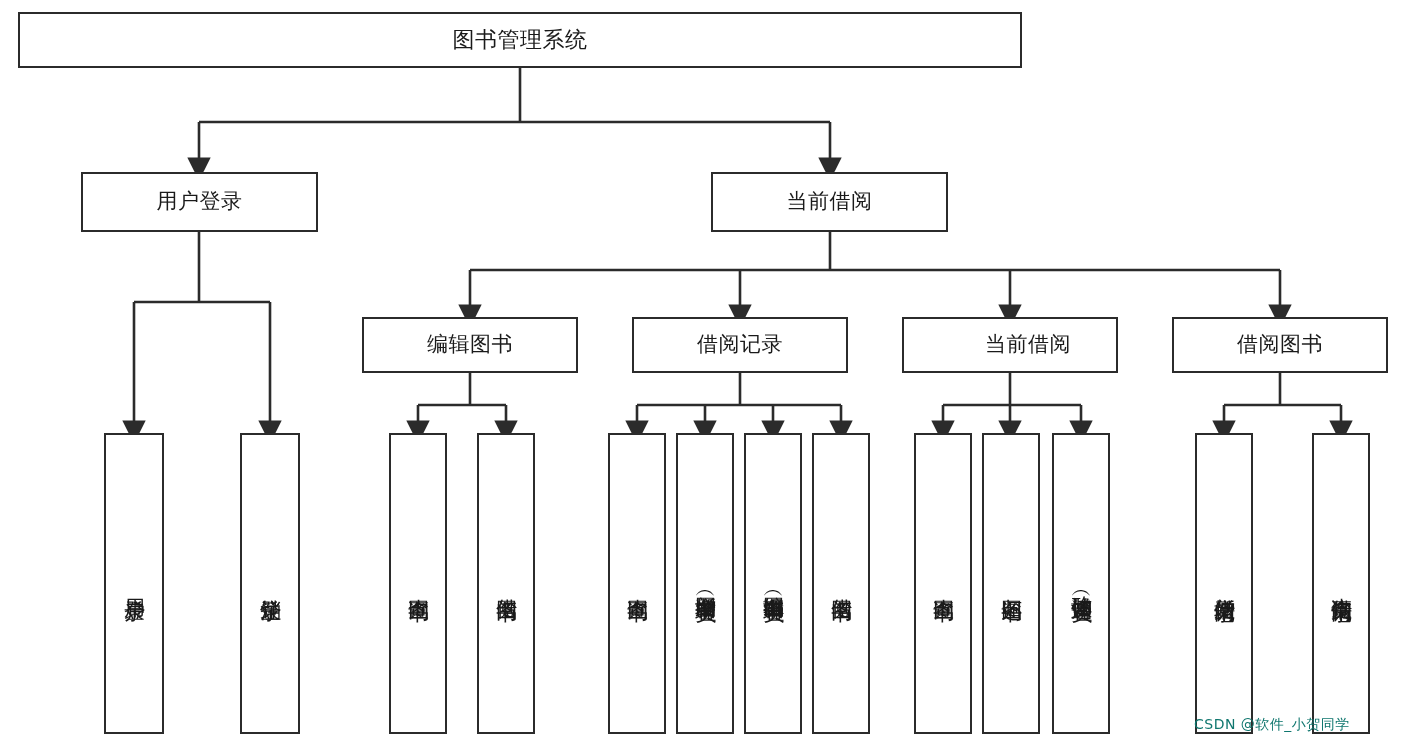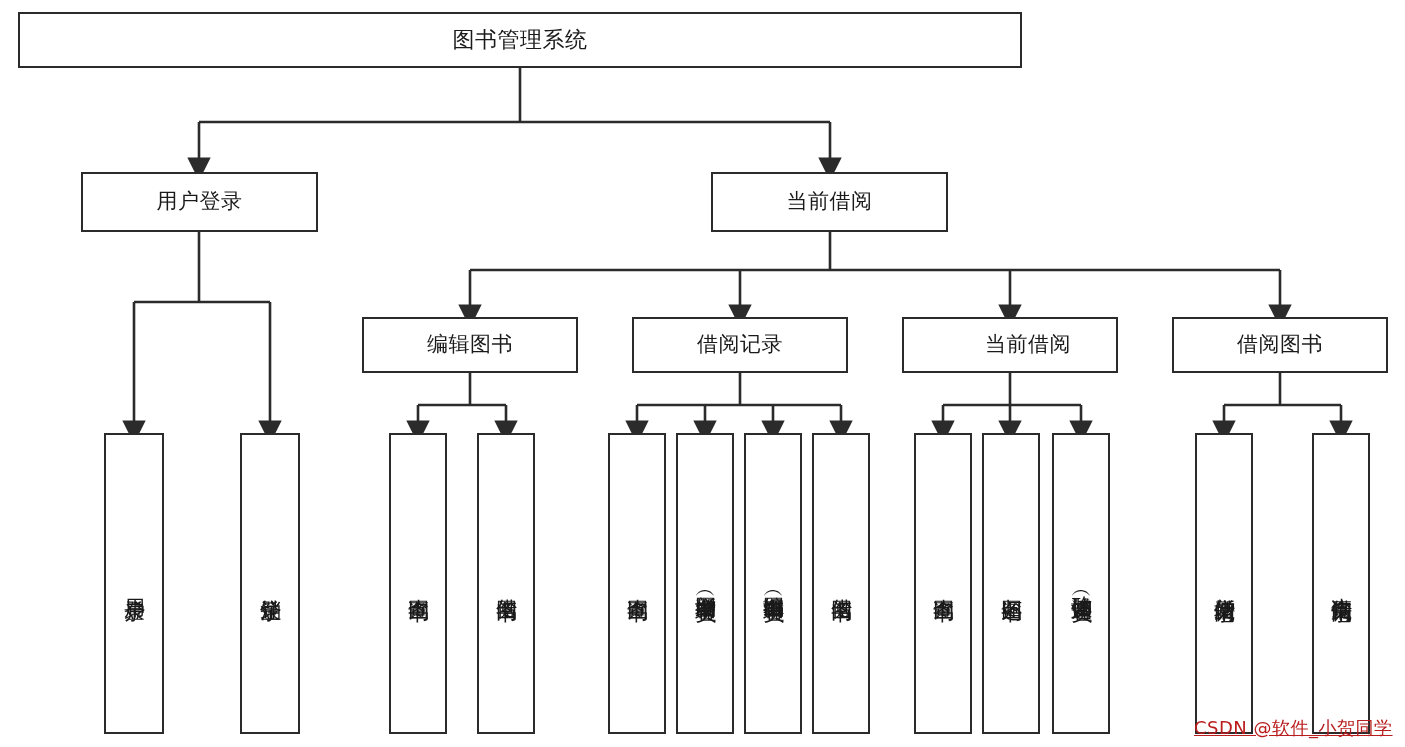--- a/index.html
+++ b/index.html
@@ -52,25 +52,24 @@
     text-orientation: upright;
     font-size: 21px;
     line-height: 1.22;
     letter-spacing: 1px;
     white-space: nowrap;
     display: block;
     text-align: center;
   }
   .watermark {
     position: absolute;
-    font-size: 18px;
-    color: #b91c1c;
+    font-size: 14px;
+    color: #0f766e;
     white-space: nowrap;
     letter-spacing: 0.5px;
-    text-decoration: underline;
   }
 </style>
 </head>
 <body>
 
 <div id="canvas">
 
   <svg id="wires" viewBox="0 0 1405 747">
     <defs>
       <marker id="arrow" markerWidth="9" markerHeight="9" refX="1" refY="4.5" orient="auto" markerUnits="strokeWidth">

